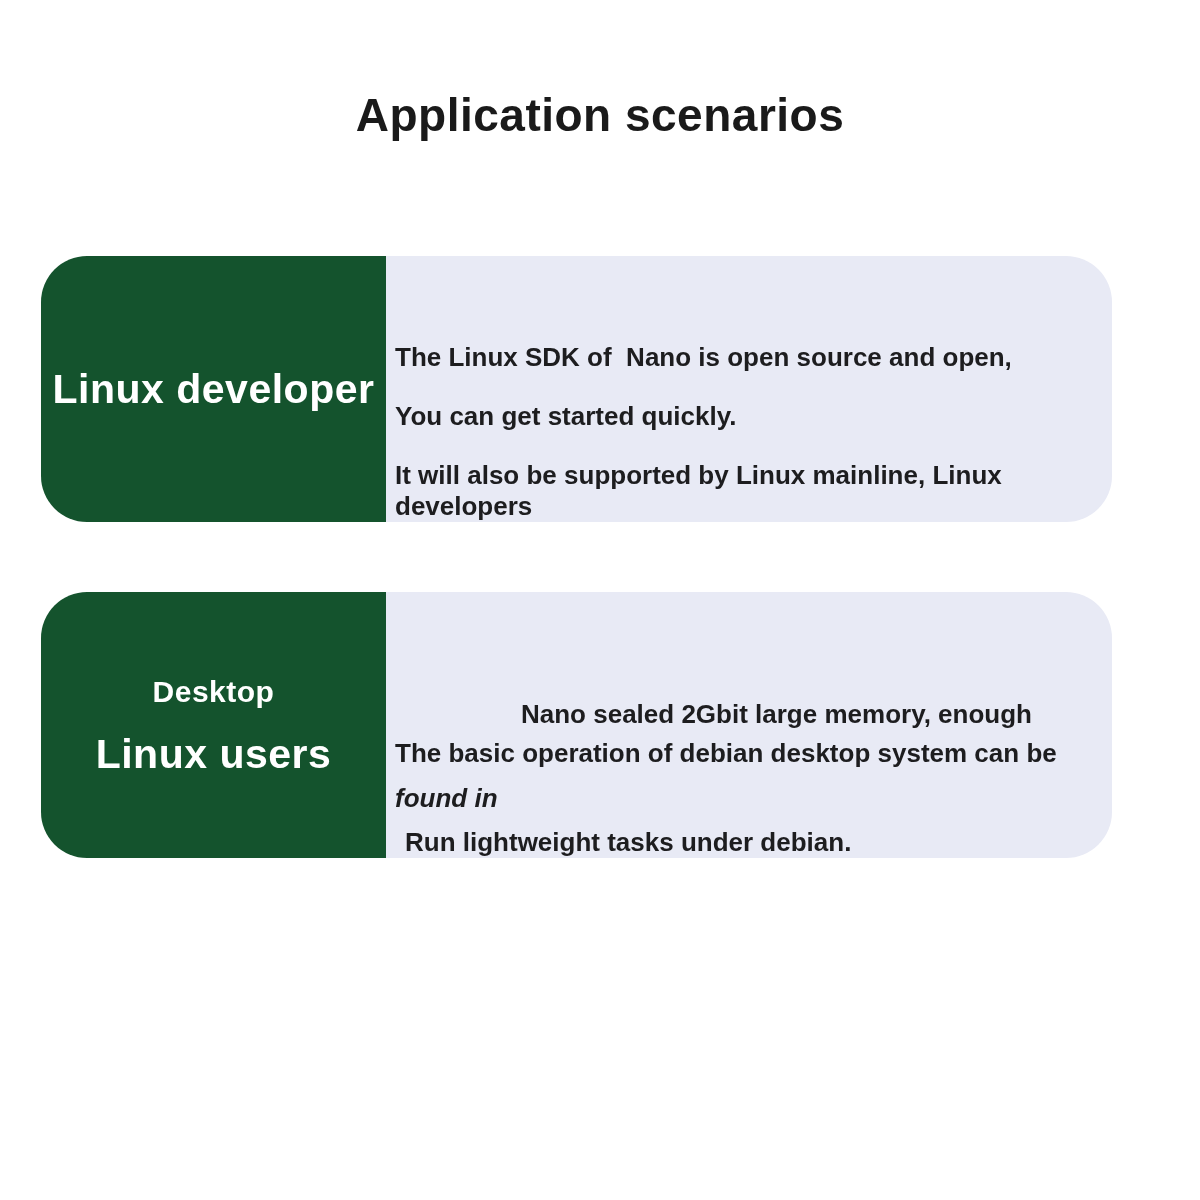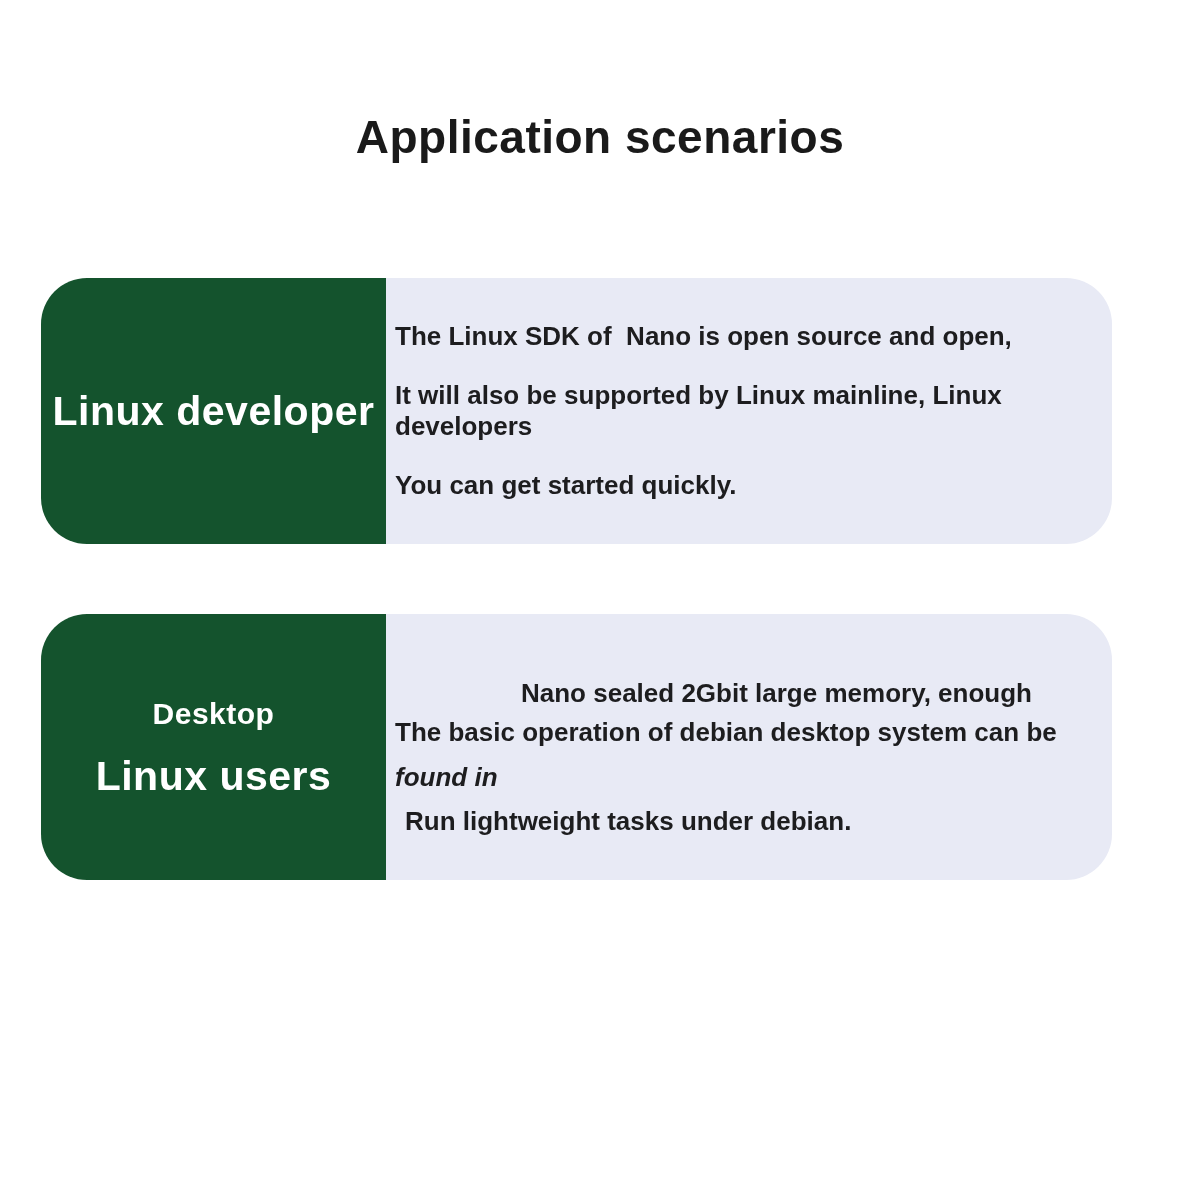--- a/index.html
+++ b/index.html
@@ -9,21 +9,21 @@
   body {
     width: 1200px;
     height: 1200px;
     background: #ffffff;
     font-family: "Liberation Sans", sans-serif;
     overflow: hidden;
     position: relative;
   }
   .page-title {
     margin: 0;
-    padding-top: 110px;
+    padding-top: 88px;
     text-align: center;
     font-size: 46px;
     line-height: 54px;
     font-weight: bold;
     letter-spacing: 0.5px;
     color: #1a1a1a;
   }
   .cards {
     width: 1071px;
     margin: 0 auto 0 41px;
@@ -47,21 +47,21 @@
     align-items: center;
     row-gap: 22px;
     color: #ffffff;
   }
   .card-light {
     flex: 1 1 auto;
     background: #e8eaf5;
     border-radius: 0 46px 46px 0;
     display: flex;
     flex-direction: column;
-    justify-content: center;
+    justify-content: flex-end;
     padding: 0 28px 0 9px;
     color: #1d1d1f;
   }
   .label-line {
     font-weight: bold;
     font-size: 41px;
     line-height: 44px;
     letter-spacing: 0.5px;
   }
   .label-line.small {
@@ -101,22 +101,22 @@
 <h1 class="page-title">Application scenarios</h1>
 
 <div class="cards">
 
   <div class="card card-developer">
     <div class="card-blue">
       <div class="label-line">Linux developer</div>
     </div>
     <div class="card-light">
       <div class="body-line">The Linux SDK of  Nano is open source and open,</div>
+      <div class="body-line">You can get started quickly.</div>
       <div class="body-line">It will also be supported by Linux mainline, Linux developers</div>
-      <div class="body-line">You can get started quickly.</div>
     </div>
   </div>
 
   <div class="card card-desktop">
     <div class="card-blue">
       <div class="label-line small">Desktop</div>
       <div class="label-line">Linux users</div>
     </div>
     <div class="card-light">
       <div class="body-line line-sealed">Nano sealed 2Gbit large memory, enough</div>

